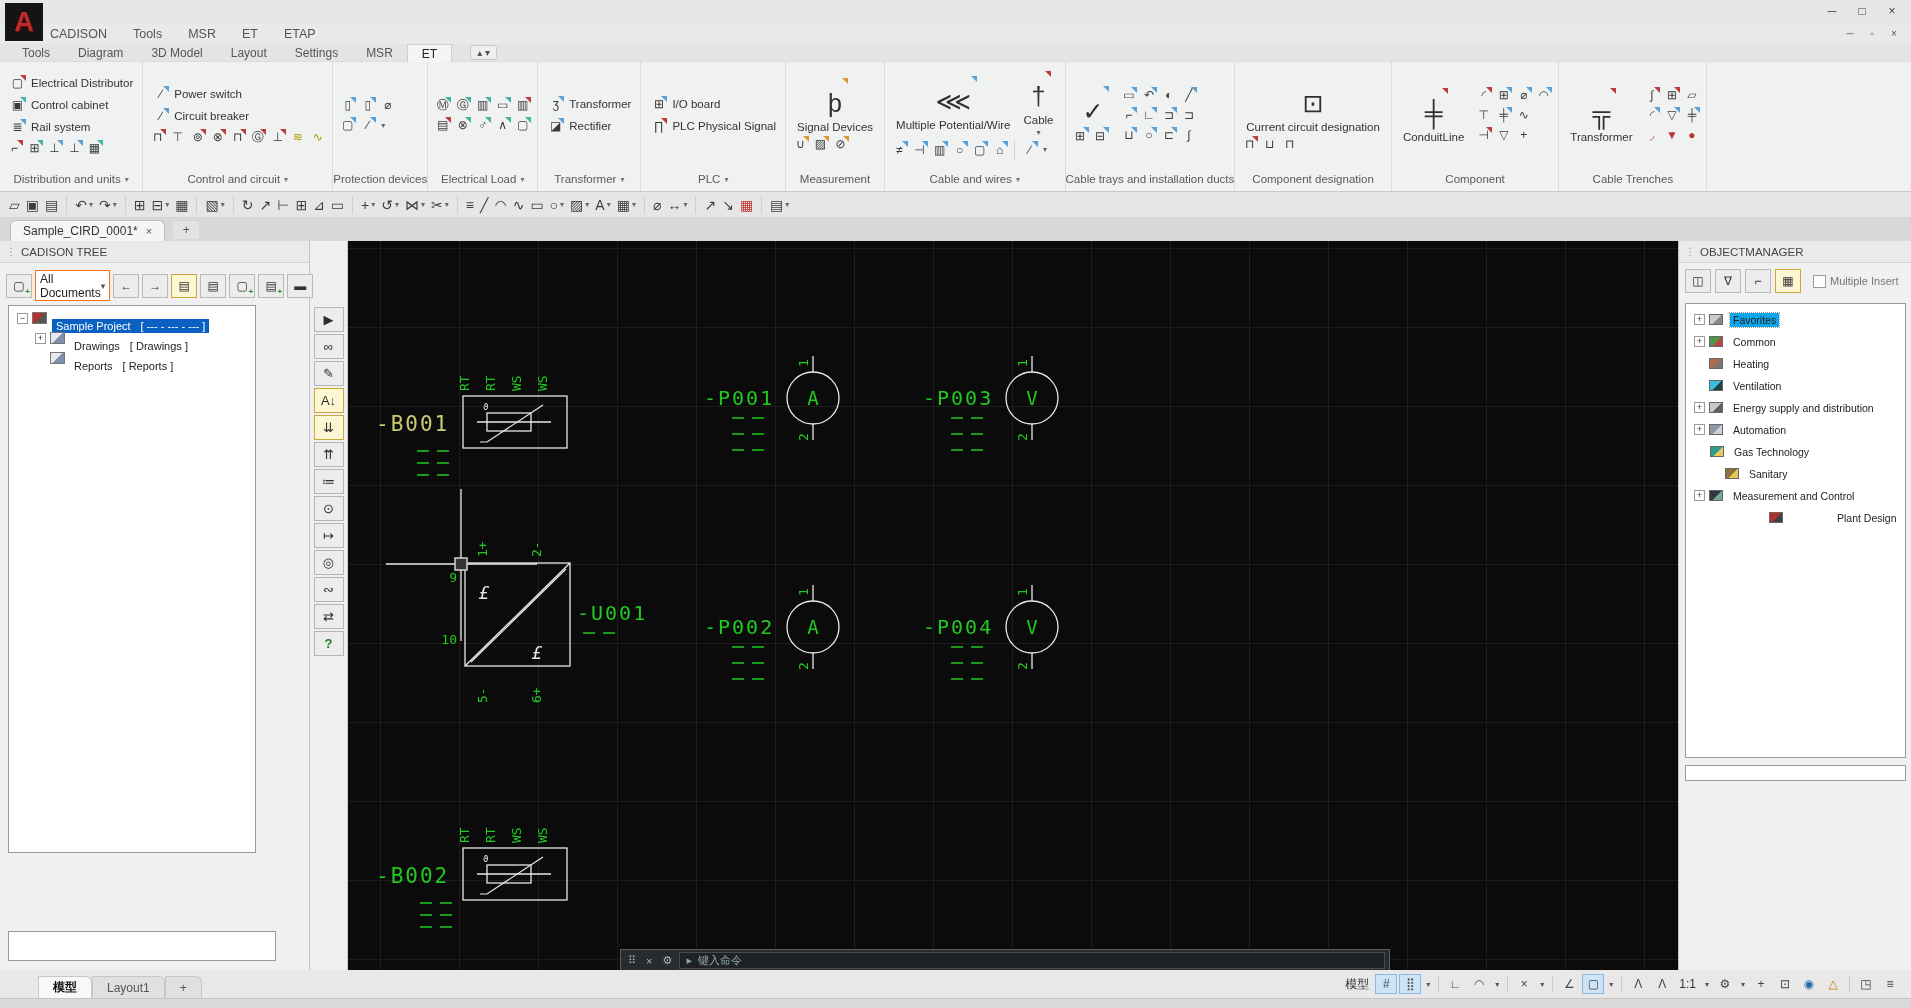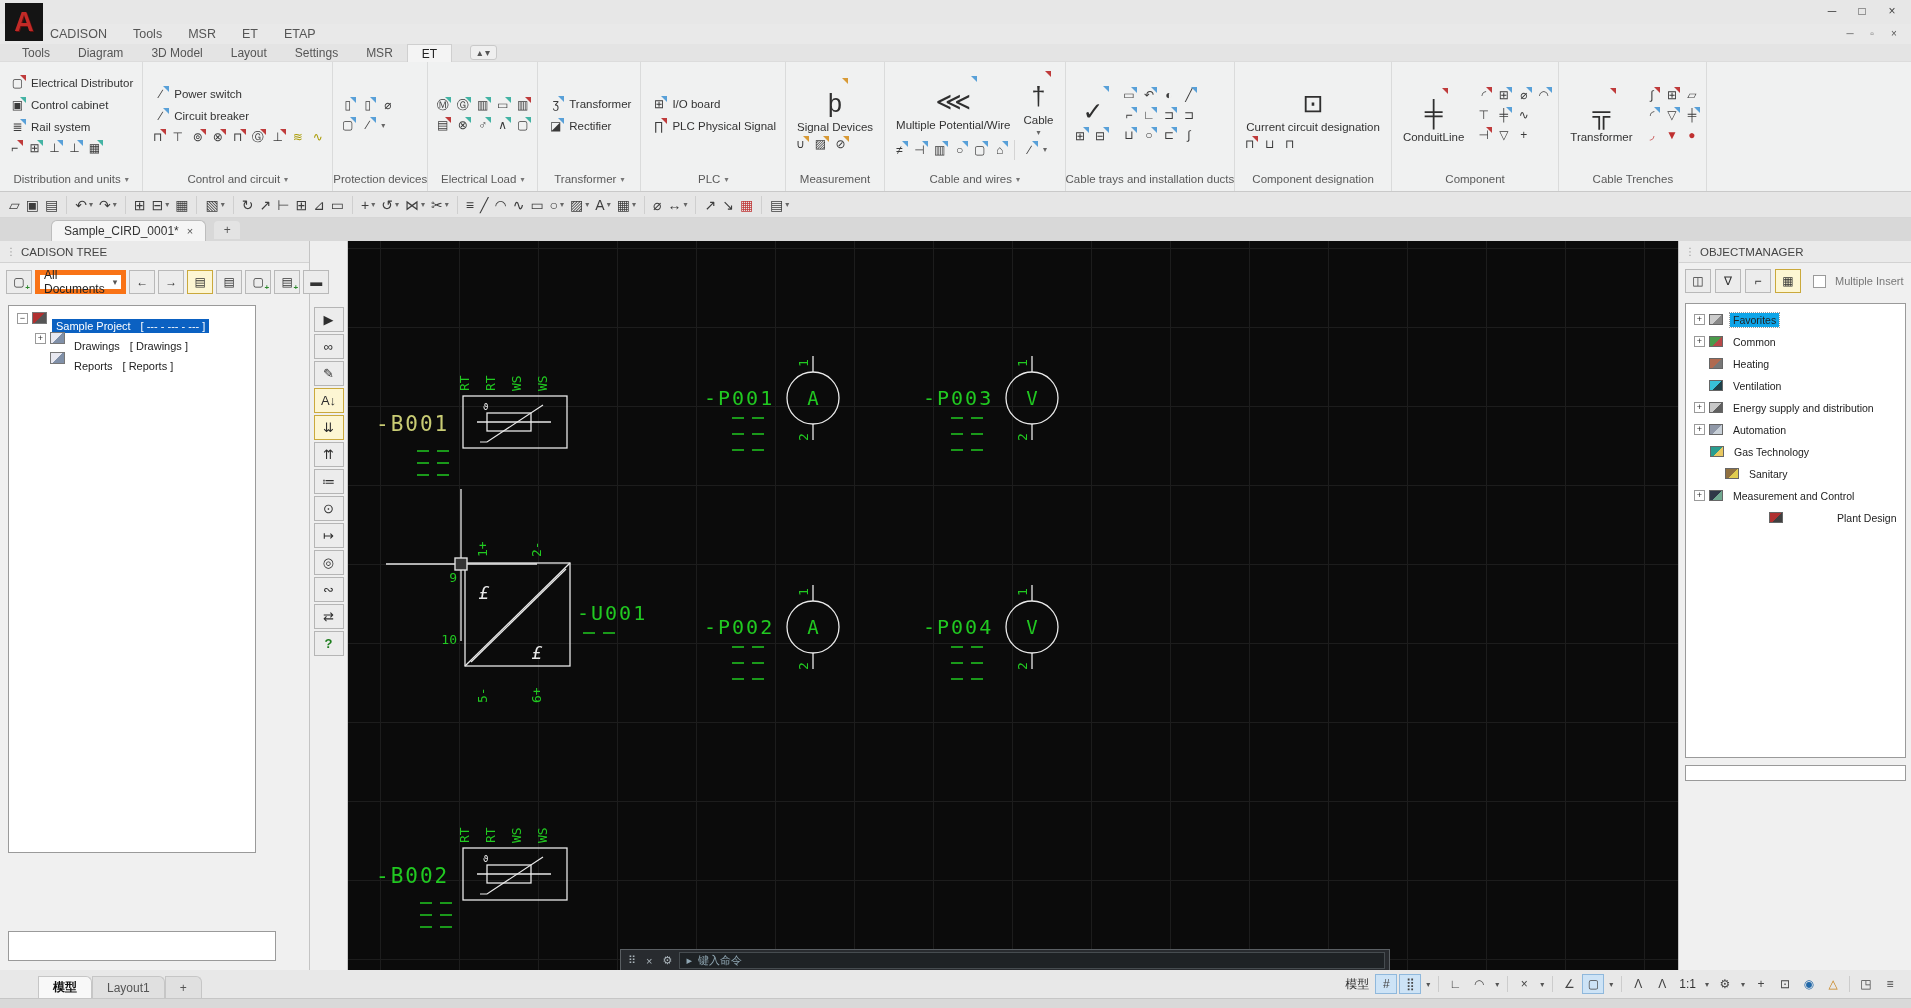--- a/index.html
+++ b/index.html
@@ -62,40 +62,40 @@
     display:flex;align-items:center;padding-left:6px;border-bottom:1px solid #d6d6d6;}
   .qt-item{display:flex;align-items:center;height:22px;padding:0 3px;color:#3d3d3d;font-size:14px;}
   .qt-item .g{line-height:1;}
   .qt-item.red .g{color:#c03535;}
   .qt-item .car{font-size:8px;color:#666;margin-left:2px;}
   .qt-sep{width:1px;height:18px;background:#cfcfcf;margin:0 5px;}
 
   
   #doctabs{position:absolute;left:0;top:218px;width:100%;height:23px;background:#d8d8d8;display:flex;align-items:flex-end;padding-left:10px;}
   .doctab{display:flex;align-items:center;gap:8px;background:#f5f5f5;border:1px solid #bdbdbd;border-bottom:none;
-    border-radius:6px 6px 0 0;height:21px;padding:0 12px;font-size:12px;color:#333;margin-left:41px;}
+    border-radius:6px 6px 0 0;height:21px;padding:0 12px;font-size:12px;color:#333;}
   .doctab .x{color:#555;font-size:11px;}
   .doctab-plus{margin-left:8px;width:26px;height:18px;background:#e3e3e3;border-radius:4px 4px 0 0;
     display:flex;align-items:center;justify-content:center;font-size:12px;color:#555;margin-bottom:2px;}
 
   
   #main{position:absolute;left:0;top:241px;width:1911px;height:729px;display:flex;}
 
   
   #left-panel{width:310px;height:100%;background:#f0f0f0;border-right:1px solid #c4c4c4;position:relative;}
   .panel-header{height:22px;background:#eaeaea;border-bottom:1px solid #d2d2d2;display:flex;align-items:center;
     padding:0 6px;gap:5px;font-size:11.5px;color:#444;}
   .panel-grip{color:#999;font-size:10px;}
   #ct-toolbar{display:flex;align-items:center;gap:3px;padding:7px 6px 6px 6px;}
   .tb-btn{min-width:26px;height:24px;background:#ececec;border:1px solid #b9b9b9;display:flex;align-items:center;
     justify-content:center;font-size:12px;color:#333;position:relative;padding:0 3px;}
   .tb-btn.on{background:#fdf6d3;border-color:#caa93c;}
   .tb-btn .plus{position:absolute;right:1px;bottom:1px;font-size:8px;color:#2d8a2d;font-weight:bold;line-height:1;}
-  .combo{height:24px;background:#fff;border:5px solid #f97316;display:flex;align-items:center;
-    font-size:12px;color:#222;padding:0 4px;gap:8px;width:118px;justify-content:space-between;}
+  .combo{height:31px;background:#fff;border:1px solid #f97316;display:flex;align-items:center;
+    font-size:12px;color:#222;padding:0 4px;width:118px;justify-content:space-between;}
   .combo .car{font-size:9px;color:#555;}
   #ct-treebox{position:absolute;left:8px;top:64px;width:248px;height:548px;background:#fff;border:1px solid #9a9a9a;
     overflow:hidden;padding-top:4px;}
   .ct-row{display:flex;align-items:center;height:16px;margin-bottom:4px;font-size:11px;color:#222;}
   .exp{width:11px;height:11px;border:1px solid #9a9a9a;background:#fff;display:flex;align-items:center;justify-content:center;
     font-size:9px;color:#333;line-height:1;flex:0 0 auto;margin:0 4px;}
   .exp.none{border:none;background:transparent;}
   .tree-ico{width:15px;height:12px;flex:0 0 auto;margin-right:5px;border:1px solid #777;}
   .ct-lab{display:flex;gap:10px;padding:1px 4px;white-space:nowrap;margin-top:16px;}
   .ct-row.sel .ct-lab{background:#0b61c2;color:#fff;}
@@ -118,21 +118,21 @@
   #dock{position:absolute;left:272px;top:708px;width:770px;height:23px;background:rgba(42,46,50,.94);
     border:1px solid #5a5f63;display:flex;align-items:center;gap:4px;padding:0 4px;z-index:3;}
   #dock .dk{color:#aab4ba;font-size:11px;padding:0 3px;}
   #dock-field{flex:1;height:17px;background:#1e2225;border:1px solid #464c50;display:flex;align-items:center;
     gap:6px;padding:0 6px;color:#8fa6b2;font-size:11px;}
 
   
   #right-panel{width:233px;height:100%;background:#f0f0f0;border-left:1px solid #c4c4c4;position:relative;}
   #om-toolbar{display:flex;align-items:center;gap:4px;padding:6px 6px 5px 6px;}
   .chk{width:13px;height:13px;border:1px solid #9a9a9a;background:#fff;margin-left:8px;}
-  #om-chklab{font-size:11px;color:#777;margin-left:5px;}
+  #om-chklab{font-size:11px;color:#777;}
   #om-treebox{position:absolute;left:6px;top:62px;width:221px;height:455px;background:#fff;border:1px solid #9a9a9a;
     padding-top:8px;overflow:hidden;}
   .om-row{display:flex;align-items:center;height:15px;margin-bottom:7px;font-size:10.5px;color:#222;}
   .om-ico{width:14px;height:11px;flex:0 0 auto;margin-right:7px;border:1px solid #666;}
   .om-lab{padding:1px 3px;white-space:nowrap;}
   .om-row.focus .om-lab{background:#0ea5e9;outline:1px dotted #999;text-align:right;}
   #om-bottombox{position:absolute;left:6px;top:524px;width:221px;height:16px;background:#fff;border:1px solid #9a9a9a;}
 
   
   #bottombar{position:absolute;left:0;top:970px;width:100%;height:28px;background:#e8e8e8;display:flex;align-items:center;}

